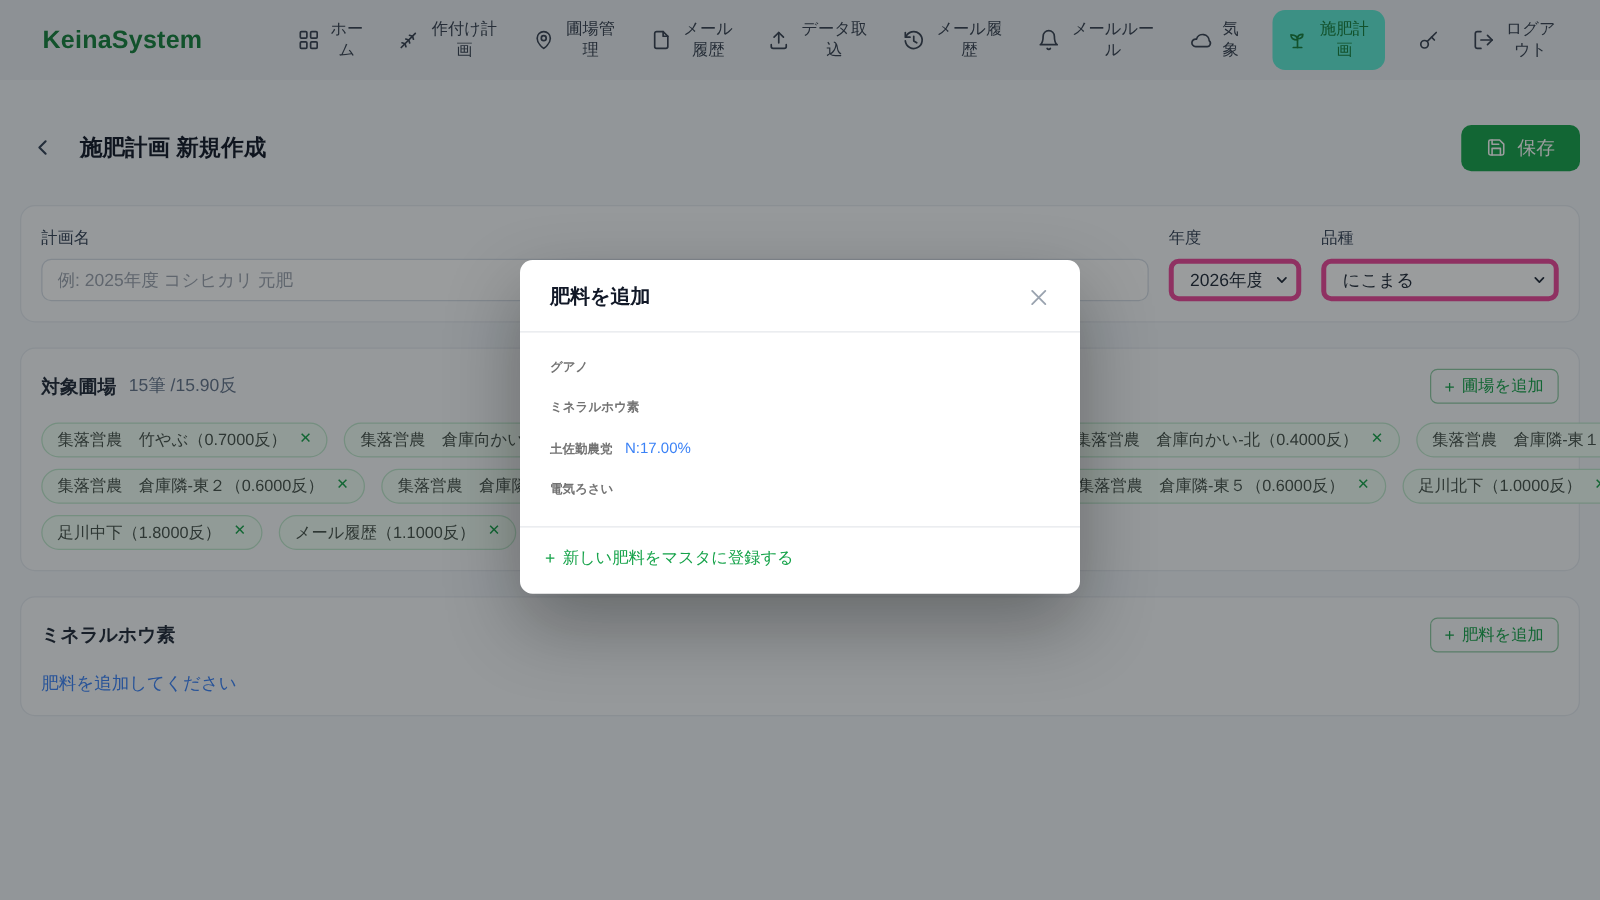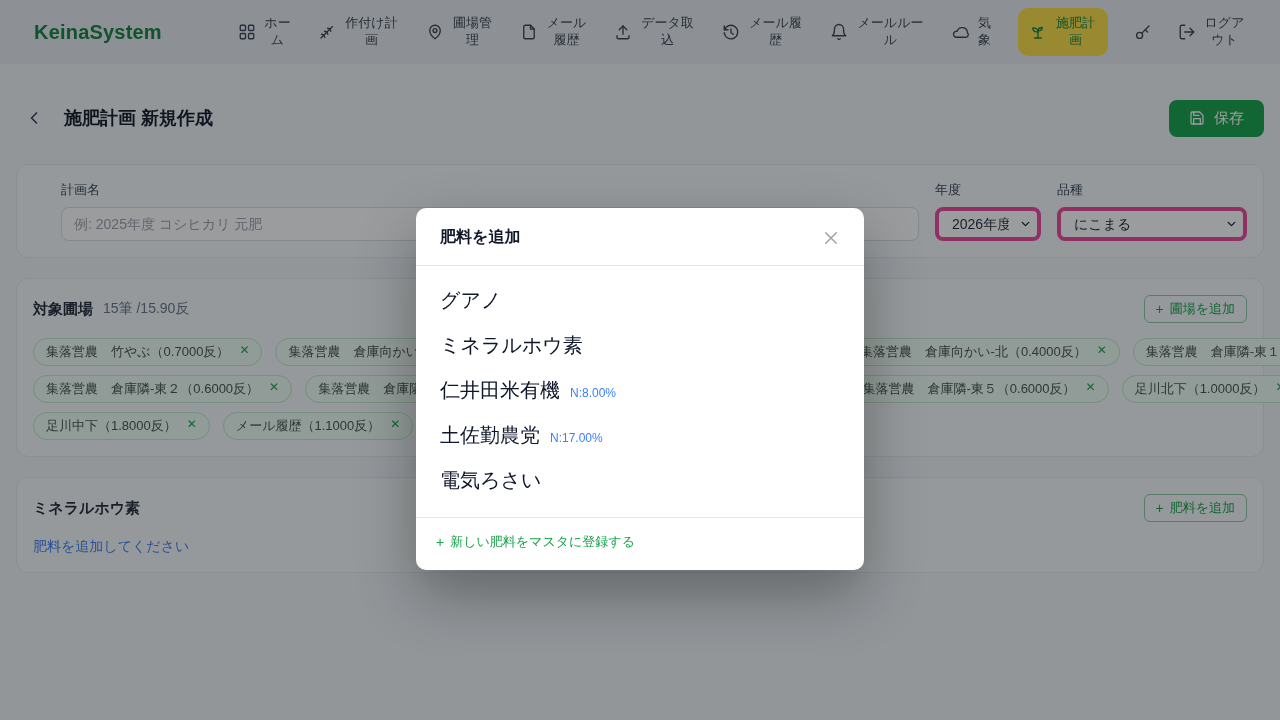--- a/index.html
+++ b/index.html
@@ -19,41 +19,41 @@
   }
   .brand { color:#15803d; font-size:20px; font-weight:700; letter-spacing:.2px; cursor:pointer; }
   .nav-items { margin-left:auto; display:flex; align-items:center; gap:26px; }
   .nav-item {
     display:flex; align-items:center; gap:7px; color:#374151;
     font-size:13px; line-height:1.3; cursor:pointer;
   }
   .nav-item .lbl { text-align:center; word-break:break-all; }
   .w1 .lbl{width:15px;} .w2 .lbl{width:29px;} .w3 .lbl{width:43px;}
   .w4 .lbl{width:57px;} .w5 .lbl{width:71px;}
-  .nav-item.active { background:#fde047; color:#15803d; padding:7px 11px; border-radius:10px; }
+  .nav-item.active { background:#5eead4; color:#15803d; padding:7px 11px; border-radius:10px; }
   .icon-btn { color:#374151; cursor:pointer; }
 
   
   .page-head { display:flex; align-items:center; padding:30px 16px 22px 20px; }
   .back-btn { color:#334155; cursor:pointer; padding:4px; }
   .page-title { font-size:18px; font-weight:700; color:#111827; margin-left:16px; }
   .save-btn {
     margin-left:auto; display:flex; align-items:center; gap:9px;
     background:#16a34a; color:#fff; border:none; border-radius:8px;
     padding:9px 20px; font-size:15px; font-family:inherit; cursor:pointer;
   }
 
   
   .card {
     margin:0 16px 20px 16px; background:#f8fafc;
     border:1px solid #e3e8ee; border-radius:12px; padding:16px;
   }
   .field-label { font-size:13px; color:#334155; margin-bottom:8px; }
   .form-row { display:flex; gap:16px; }
-  .grow { flex:1;margin-left:28px; }
+  .grow { flex:1; }
   .text-input {
     width:100%; height:34px; border:1px solid #d6dde6; border-radius:8px;
     background:#fff; padding:0 12px; font-size:14px; font-family:inherit; color:#1f2937;
   }
   .text-input::placeholder { color:#9ca3af; }
   .select-wrap { position:relative; }
   .w-year { width:106px; } .w-variety { width:190px; }
   select {
     width:100%; height:34px; border:4px solid #ec4899; border-radius:8px;
     background:#fff; padding:0 28px 0 13px; font-size:14px; font-family:inherit;
@@ -91,21 +91,21 @@
     box-shadow:0 25px 60px rgba(0,0,0,.32);
   }
   .modal-head {
     display:flex; align-items:center; justify-content:space-between;
     padding:19px 24px 17px 24px; border-bottom:1px solid #e5e7eb;
   }
   .modal-title { font-size:16px; font-weight:700; color:#111827; }
   .modal-close { color:#9aa3af; cursor:pointer; }
   .modal-body { padding:12px 0 14px 0; }
   .fert-item { display:flex; align-items:baseline; padding:9px 24px; cursor:pointer; }
-  .fert-name { font-size:20px; font-weight:400; color:#0f172a; }
+  .fert-name { font-size:10px; font-weight:700; color:#737373; }
   .fert-n { font-size:12px; color:#3b82f6; margin-left:10px; }
   .modal-foot { border-top:1px solid #e5e7eb; padding:15px 24px 19px 20px; }
   .register-link {
     display:inline-flex; align-items:center; gap:6px;
     color:#16a34a; font-size:13px; cursor:pointer;
   }
 </style>
 </head>
 <body>
 
@@ -384,24 +384,20 @@
       <div class="fert-item">
         <span class="fert-name">グアノ</span>
 
       </div>
 
       <div class="fert-item">
         <span class="fert-name">ミネラルホウ素</span>
 
       </div>
 
-      <div class="fert-item">
-        <span class="fert-name">仁井田米有機</span>
-        <span class="fert-n">N:8.00%</span>
-      </div>
 
       <div class="fert-item">
         <span class="fert-name">土佐勤農党</span>
         <span class="fert-n">N:17.00%</span>
       </div>
 
       <div class="fert-item">
         <span class="fert-name">電気ろさい</span>
 
       </div>

